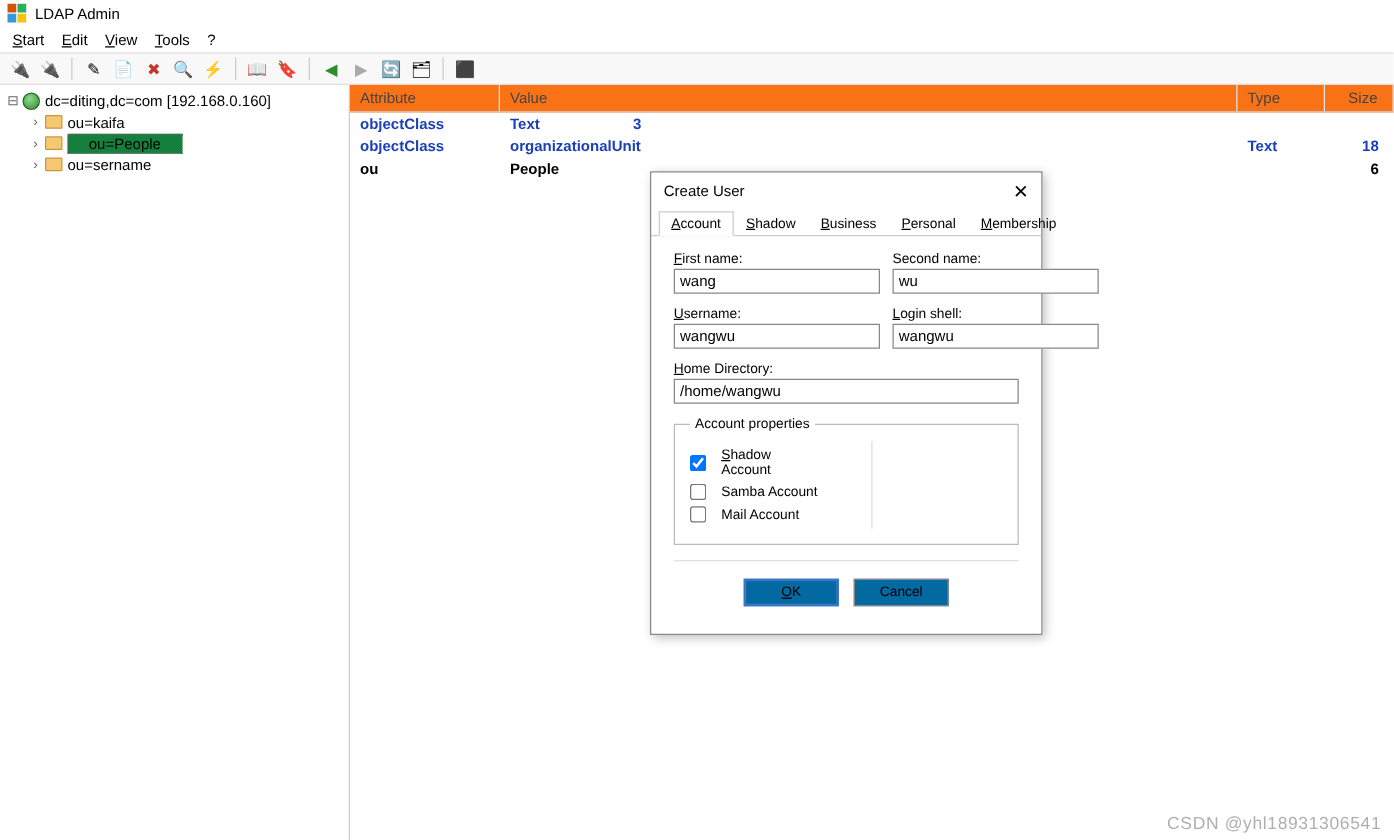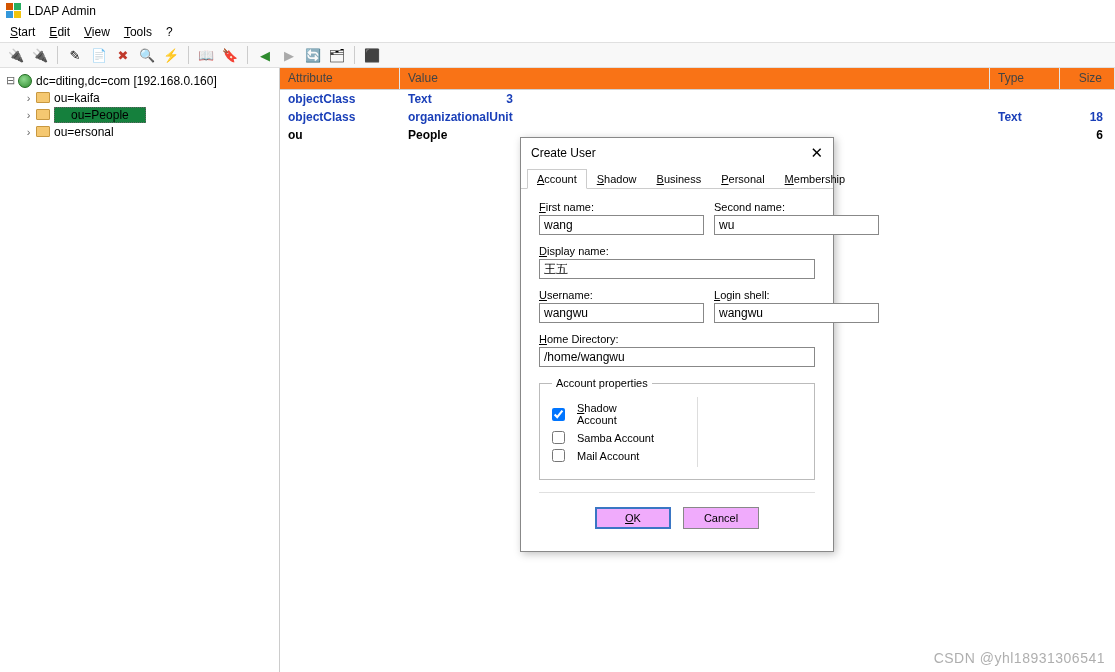--- a/index.html
+++ b/index.html
@@ -46,21 +46,21 @@
 .field.small { flex: 0 0 50px; }
 .field label { font-size: 11px; margin-bottom: 2px; }
 .field input { border: 1px solid #888; padding: 2px 4px; font-size: 12px; height: 20px; font-family: inherit; }
 fieldset { border: 1px solid #bbb; padding: 8px 12px 12px; margin-top: 6px; }
 legend { font-size: 11px; padding: 0 4px; }
 .chk-row { display: flex; align-items: center; gap: 12px; margin: 5px 0; font-size: 11px; }
 .chk-row input { width: 13px; height: 13px; }
 .acct-grid { display: flex; gap: 40px; }
 .acct-col { flex: 1; }
 .dlg-buttons { display: flex; justify-content: center; gap: 12px; padding: 14px 0 16px; border-top: 1px solid #e0e0e0; margin-top: 12px; }
-.dlg-btn { width: 76px; height: 22px; border: 1px solid #888; background: #f0abfc; font-size: 11px; font-family: inherit; }
+.dlg-btn { width: 76px; height: 22px; border: 1px solid #888; background: #0369a1; font-size: 11px; font-family: inherit; }
 .dlg-btn.primary { border: 1px solid #3a76c4; box-shadow: 0 0 0 1px #3a76c4 inset; }
 .watermark { position: absolute; right: 10px; bottom: 6px; color: rgba(120,120,120,0.6); font-size: 14px; letter-spacing: 0.5px; }
 </style>
 </head>
 <body>
 
 <div class="titlebar">
   <span class="logo"></span>
   <span>LDAP Admin</span>
 </div>
@@ -116,21 +116,21 @@
     <span class="tree-icon">
             <span class="folder-ico"></span>
           </span>
     <span class="tree-label sel">ou=People</span>
         </div>
         <div class="tree-row" style="padding-left: 18px;">
           <span class="tree-toggle">›</span>
     <span class="tree-icon">
             <span class="folder-ico"></span>
           </span>
-    <span class="tree-label ">ou=ersonal</span>
+    <span class="tree-label ">ou=sername</span>
         </div>
       </div>
   </div>
 
   <div class="list-pane">
     <div class="list-header">
       <div class="col col-attr">Attribute</div>
       <div class="col col-val">Value</div>
       <div class="col col-type">Type</div>
       <div class="col col-size">Size</div>
@@ -175,26 +175,20 @@
       <div class="field">
         <label><u>F</u>irst name:</label>
         <input value="wang" style="">
       </div>
       <div class="field">
         <label>Second name:</label>
         <input value="wu" style="">
       </div>
     </div>
 
-    <div class="field-row">
-      <div class="field">
-        <label><u>D</u>isplay name:</label>
-        <input value="王五" style="">
-      </div>
-    </div>
 
     <div class="field-row">
       <div class="field">
         <label><u>U</u>sername:</label>
         <input value="wangwu" style="">
       </div>
       <div class="field">
         <label><u>L</u>ogin shell:</label>
         <input value="wangwu" style="">
       </div>

